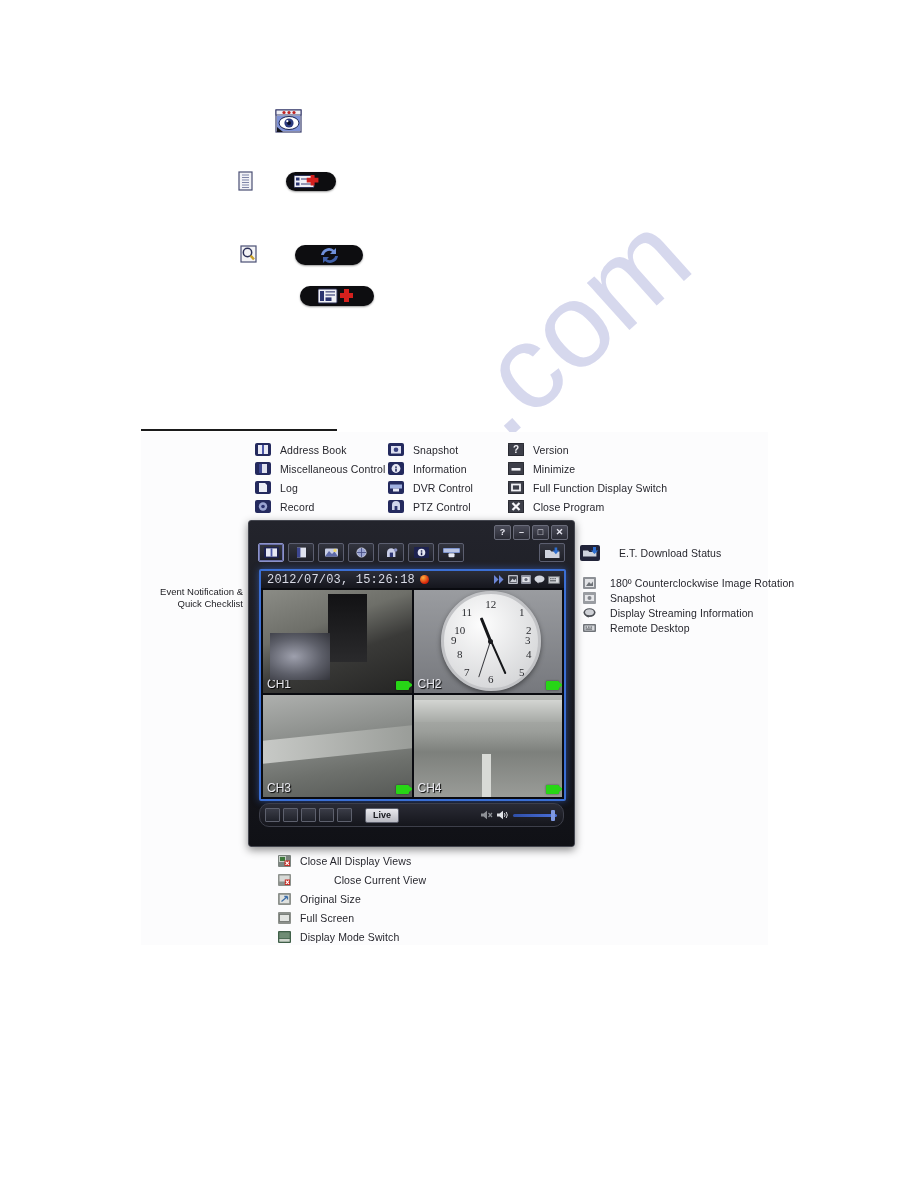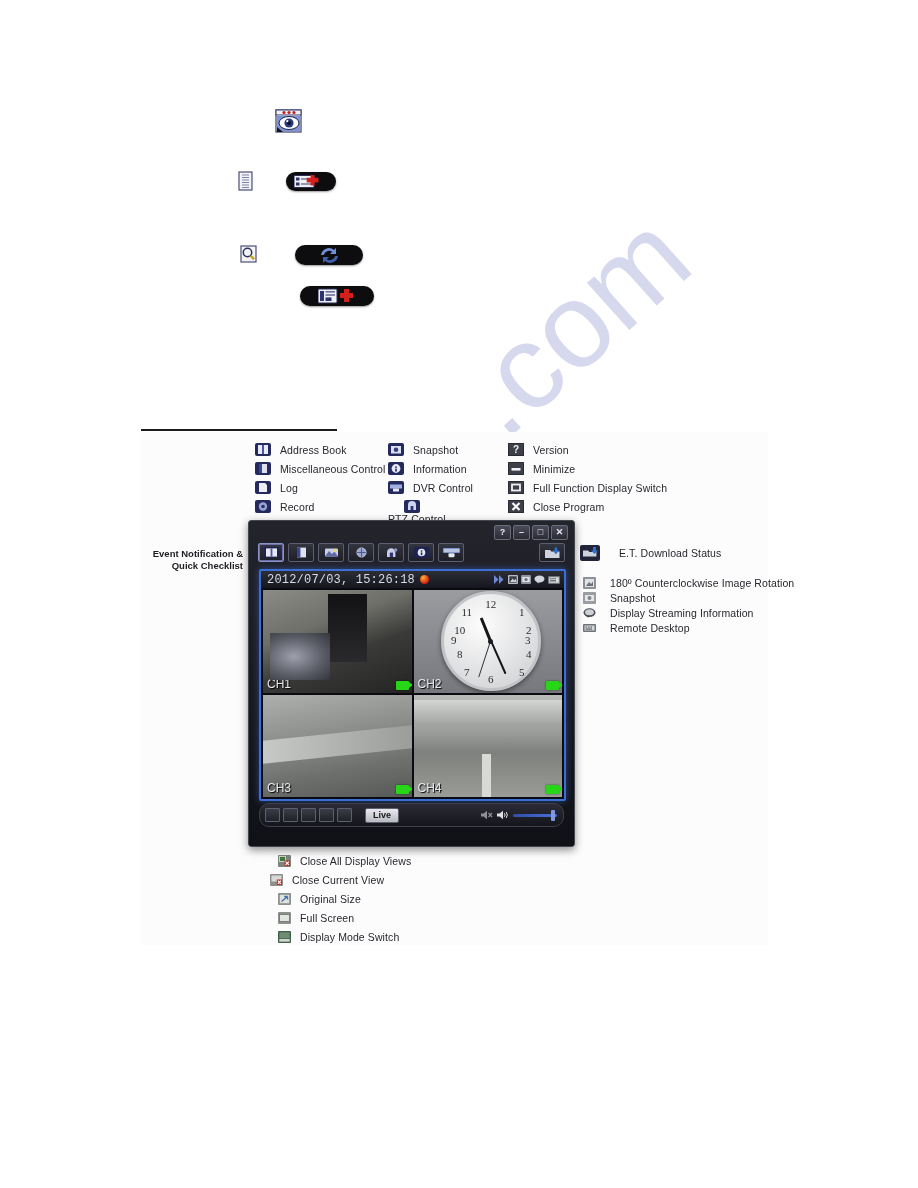--- a/index.html
+++ b/index.html
@@ -34,22 +34,22 @@
   #hr{position:absolute;left:141px;top:429px;width:196px;height:2px;background:#1b1b1b;}
 
   
   .legend{position:absolute;display:flex;align-items:center;}
   .legend .lbl{
     font-size:10.5px;color:#27272e;letter-spacing:.1px;white-space:nowrap;
   }
   .ico{flex:0 0 auto;margin-right:9px;display:inline-block;}
 
   
-  #evt{position:absolute;left:133px;top:548px;width:110px;text-align:right;
-       font-size:9.5px;line-height:11.5px;color:#1d1d22;font-weight:bold;}
+  #evt{position:absolute;left:133px;top:586px;width:110px;text-align:right;
+       font-size:9.5px;line-height:11.5px;color:#1d1d22;}
   #evtdot{position:absolute;left:248px;top:577px;width:13px;height:13px;border-radius:50%;
       background:radial-gradient(circle at 35% 30%,#ff9a2e,#d8220c 70%);
       box-shadow:inset 0 -1px 2px rgba(0,0,0,.5);}
   #evtdot:after{content:"!";position:absolute;left:0;right:0;top:-1px;text-align:center;
       font-size:10px;font-weight:bold;color:#fff;font-family:"Liberation Sans",sans-serif;}
 
   
   #app{
     position:absolute;left:248px;top:520px;width:325px;height:325px;
     background:linear-gradient(180deg,#23242c 0%,#191a20 55%,#101116 100%);
@@ -276,21 +276,21 @@
 <div class="legend" style="left:388px;top:481px;">
   <span class="ico">
     <svg width="16" height="13" viewBox="0 0 16 13">
         <rect x="0" y="0" width="16" height="13" rx="2" fill="#242a5e"></rect>
     <rect x="2" y="3.5" width="12" height="4" fill="#9fb0e0"></rect>
         <rect x="5" y="7.5" width="6" height="3" fill="#e4e7f5"></rect>
       </svg>
   </span>
   <span class="lbl">DVR Control</span>
 </div>
-<div class="legend" style="left:388px;top:500px;flex-direction:column;">
+<div class="legend" style="left:388px;top:500px;">
   <span class="ico">
     <svg width="16" height="13" viewBox="0 0 16 13">
         <rect x="0" y="0" width="16" height="13" rx="2" fill="#242a5e"></rect>
     <path d="M4 10 v-5 a4 4 0 0 1 8 0 v5 z" fill="#cfd5ec"></path>
         <rect x="6.6" y="6" width="2.8" height="4" fill="#2d3572"></rect>
       </svg>
   </span>
   <span class="lbl">PTZ Control</span>
 </div>
 
@@ -393,21 +393,21 @@
     <svg width="13" height="12" viewBox="0 0 13 12">
         <rect x="0" y="0" width="13" height="12" rx="1" fill="#7d8580"></rect>
     <rect x="1.5" y="1.5" width="6" height="5" fill="#3f7a3c"></rect>
         <rect x="1.5" y="1.5" width="6" height="5" fill="none" stroke="#e3e5e3" stroke-width=".8"></rect>
     <path d="M6.5 5.5 L12 5.5 L12 11 L6.5 11 z" fill="#c52a22"></path>
     <path d="M7.6 6.6 L10.9 9.9 M10.9 6.6 L7.6 9.9" stroke="#fff" stroke-width="1.2"></path>
       </svg>
   </span>
   <span class="lbl">Close All Display Views</span>
 </div>
-<div class="legend" style="left:270px;top:874px;">
+<div class="legend" style="left:278px;top:874px;gap:34px;">
   <span class="ico">
     <svg width="13" height="12" viewBox="0 0 13 12">
         <rect x="0" y="0" width="13" height="12" rx="1" fill="#8d918c"></rect>
     <rect x="1.5" y="1.5" width="10" height="6" fill="#d7d9d6"></rect>
     <path d="M6.8 5.5 L12 5.5 L12 11 L6.8 11 z" fill="#c52a22"></path>
     <path d="M7.9 6.6 L10.9 9.8 M10.9 6.6 L7.9 9.8" stroke="#fff" stroke-width="1.2"></path>
       </svg>
   </span>
   <span class="lbl">Close Current View</span>
 </div>

